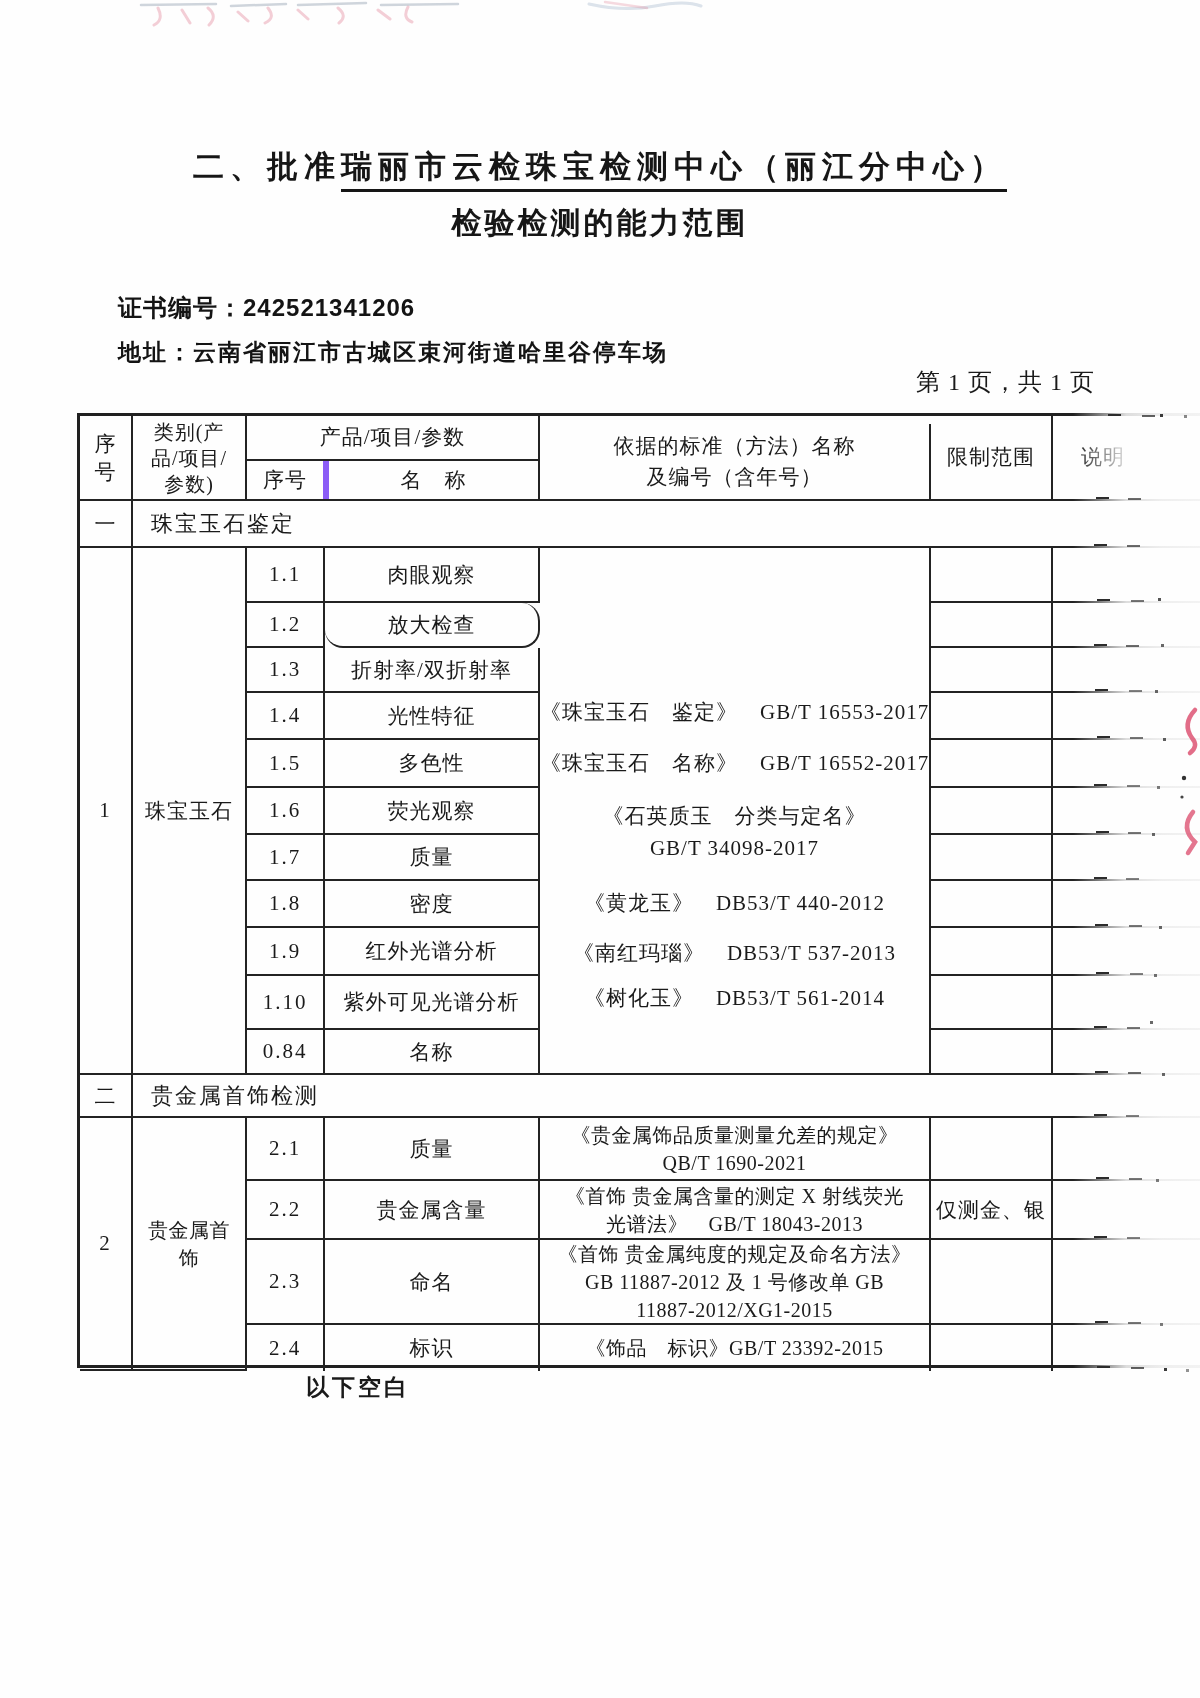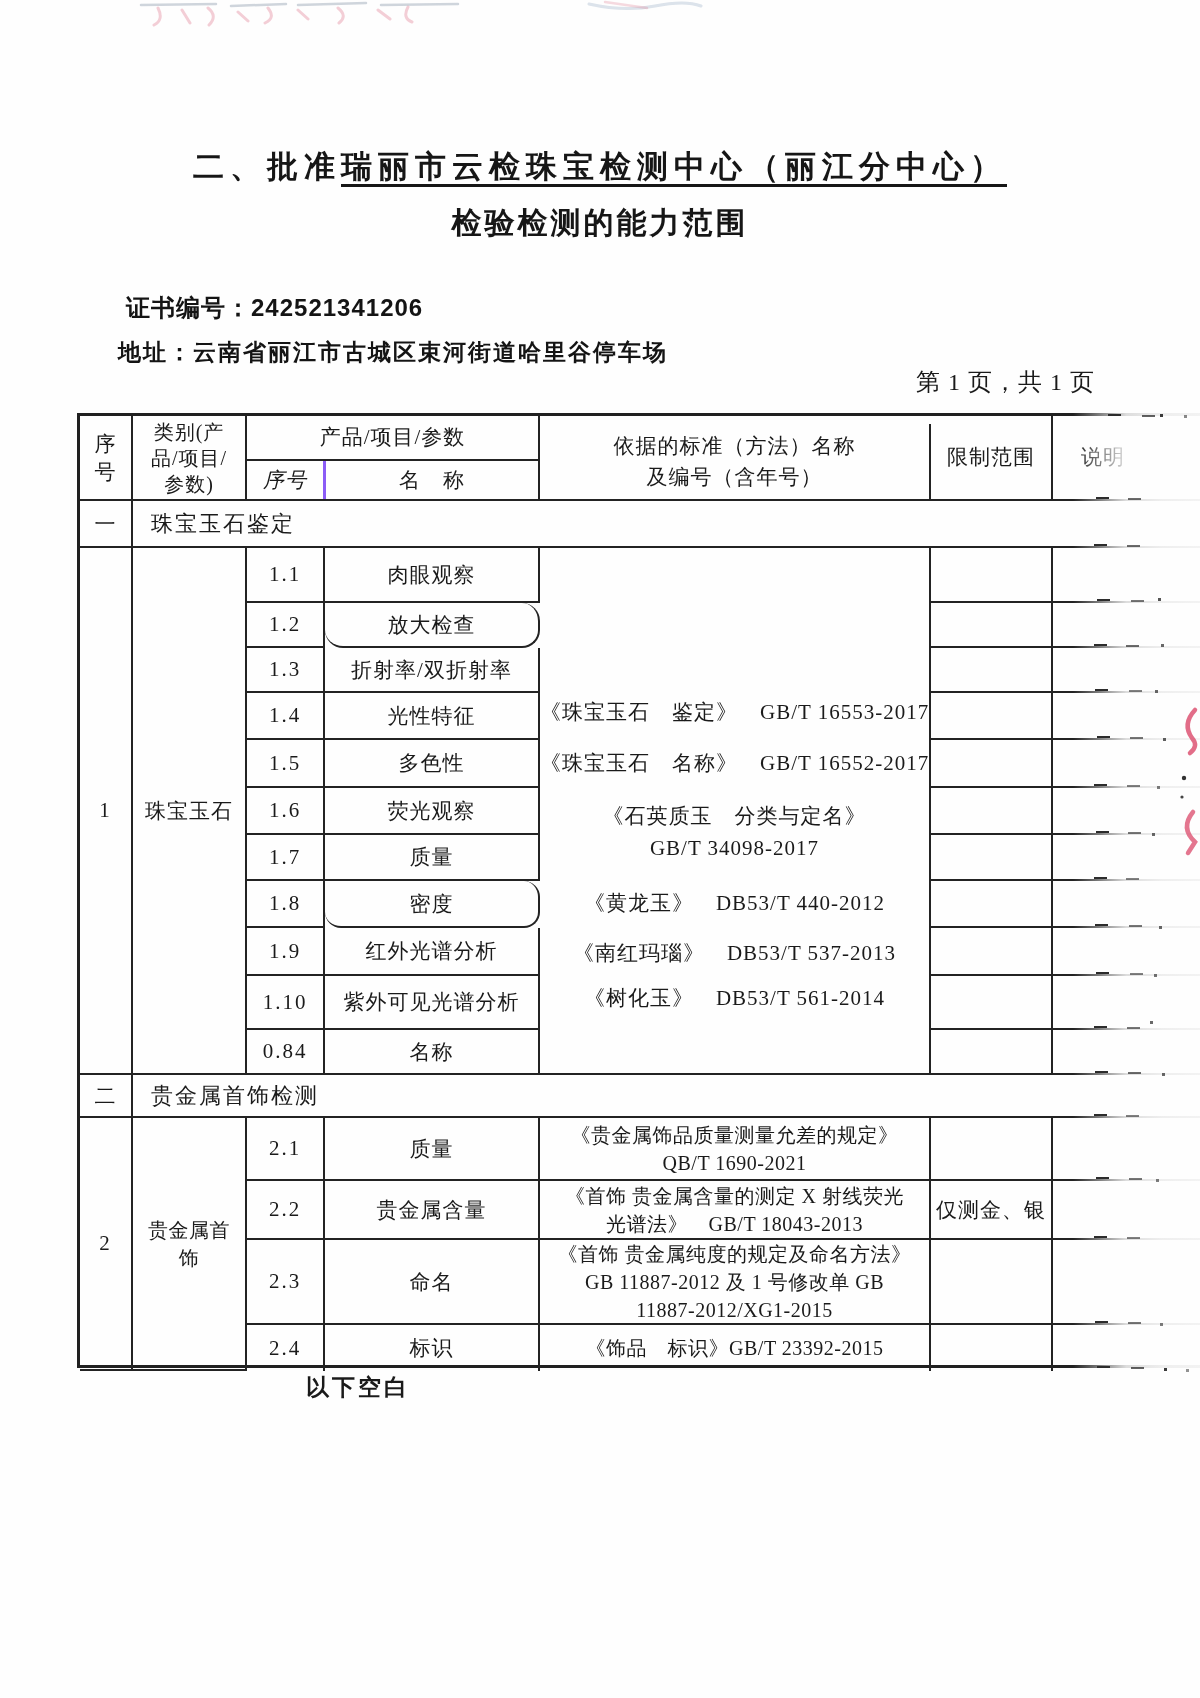--- a/index.html
+++ b/index.html
@@ -14,30 +14,30 @@
   }
   .sans{font-family:"Liberation Sans", sans-serif;}
 
   
   .title1{
     position:absolute;top:146px;left:50%;transform:translateX(-50%);
     font-size:31px;font-weight:700;letter-spacing:6px;white-space:nowrap;
     color:#161616;
   }
   .title1 .underlined{
-    border-bottom:3px solid #161616;
+    border-bottom:3px solid #161616;padding-bottom:5px;
   }
   .title2{
     position:absolute;top:203px;left:50%;transform:translateX(-50%);
     font-size:30px;font-weight:700;letter-spacing:3px;white-space:nowrap;
     color:#161616;
   }
   .cert-line{
     position:absolute;top:292px;left:118px;
-    font-size:24px;font-weight:700;letter-spacing:1px;color:#141414;margin-left:8px;
+    font-size:24px;font-weight:700;letter-spacing:1px;color:#141414;
   }
   .addr-line{
     position:absolute;top:337px;left:118px;
     font-size:23px;font-weight:700;letter-spacing:2px;color:#141414;
   }
   .page-info{
     position:absolute;top:366px;left:916px;
     font-size:24px;letter-spacing:1px;color:#1a1a1a;
   }
   .below-blank{
@@ -73,22 +73,21 @@
   .sec-title{justify-content:flex-start;padding-left:18px;font-size:22px;letter-spacing:2px;}
   
   .hdr-prod{display:flex;flex-direction:column;align-items:stretch;justify-content:stretch;padding:0;}
   .hdr-prod .top{
     flex:0 0 43px;display:flex;align-items:center;justify-content:center;
     border-bottom:2px solid #232323;
   }
   .hdr-prod .bot{flex:1;display:flex;}
   .hdr-prod .bot .b1{
     flex:0 0 76px;display:flex;align-items:center;justify-content:center;
-    border-right:3px solid #8b5cf6;
-    font-style:italic;
+    border-right:6px solid #8b5cf6;
   }
   .hdr-prod .bot .b2{flex:1;display:flex;align-items:center;justify-content:center;}
   
   .std-merged{position:relative;display:block;}
   .std-merged .std-line{
     position:absolute;left:0;width:100%;text-align:center;
     transform:translateY(-50%);font-size:21px;white-space:nowrap;margin-top:44px;
   }
   .std2{white-space:pre-line;font-size:20px;line-height:28px;letter-spacing:0.5px;padding:0 8px;}
   .note-hd{justify-content:flex-start;padding-left:28px;}
@@ -208,21 +207,21 @@
     <div class="cell" style="grid-column:4;grid-row:5;">折射率/双折射率</div>
     <div class="cell num" style="grid-column:3;grid-row:6;">1.4</div>
     <div class="cell" style="grid-column:4;grid-row:6;">光性特征</div>
     <div class="cell num" style="grid-column:3;grid-row:7;">1.5</div>
     <div class="cell" style="grid-column:4;grid-row:7;">多色性</div>
     <div class="cell num" style="grid-column:3;grid-row:8;">1.6</div>
     <div class="cell" style="grid-column:4;grid-row:8;">荧光观察</div>
     <div class="cell num" style="grid-column:3;grid-row:9;">1.7</div>
     <div class="cell" style="grid-column:4;grid-row:9;">质量</div>
     <div class="cell num" style="grid-column:3;grid-row:10;">1.8</div>
-    <div class="cell" style="grid-column:4;grid-row:10;border-radius:16px;">密度</div>
+    <div class="cell" style="grid-column:4;grid-row:10;">密度</div>
     <div class="cell num" style="grid-column:3;grid-row:11;">1.9</div>
     <div class="cell" style="grid-column:4;grid-row:11;">红外光谱分析</div>
     <div class="cell num" style="grid-column:3;grid-row:12;">1.10</div>
     <div class="cell" style="grid-column:4;grid-row:12;">紫外可见光谱分析</div>
     <div class="cell num" style="grid-column:3;grid-row:13;">0.84</div>
     <div class="cell" style="grid-column:4;grid-row:13;">名称</div>
 
     <div class="cell std-merged" style="grid-column:5;grid-row:3 / 14;">
       <div class="std-line" style="top:120px;">《珠宝玉石　鉴定》　GB/T 16553-2017</div>
       <div class="std-line" style="top:171px;">《珠宝玉石　名称》　GB/T 16552-2017</div>

